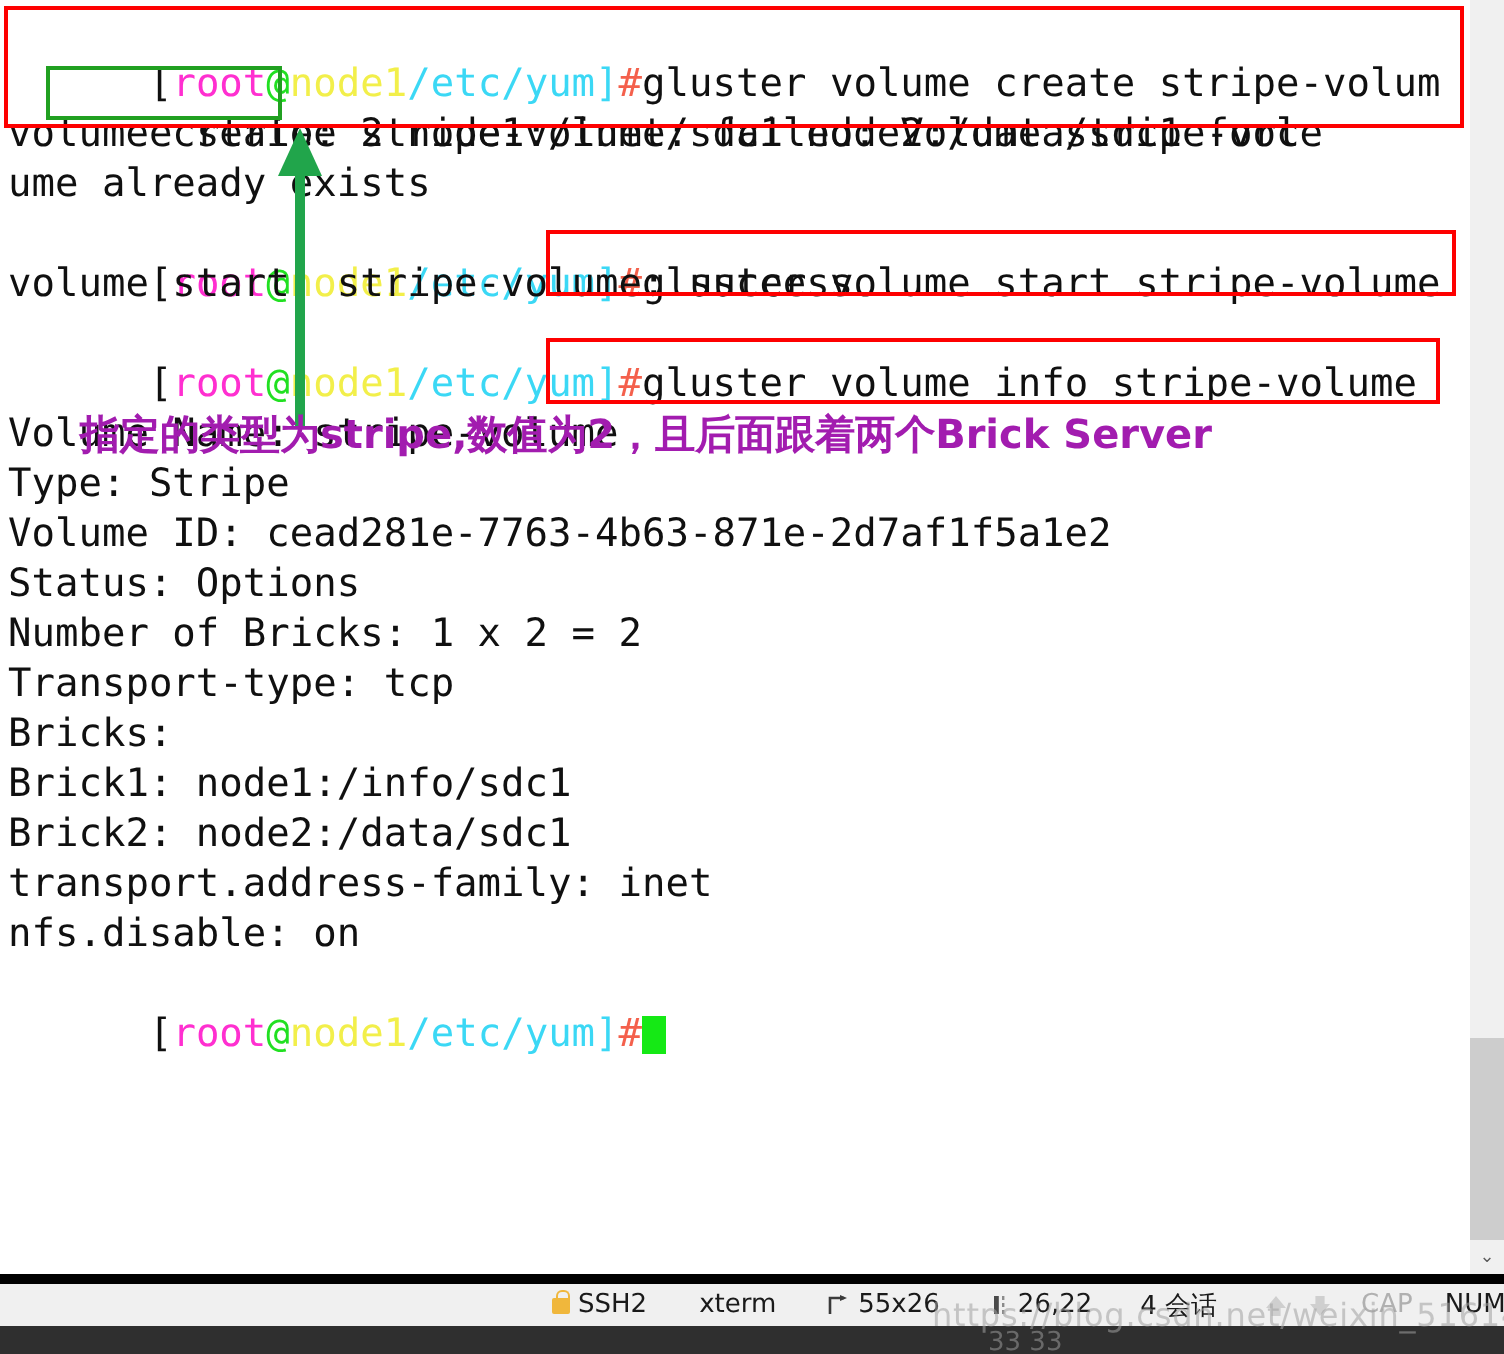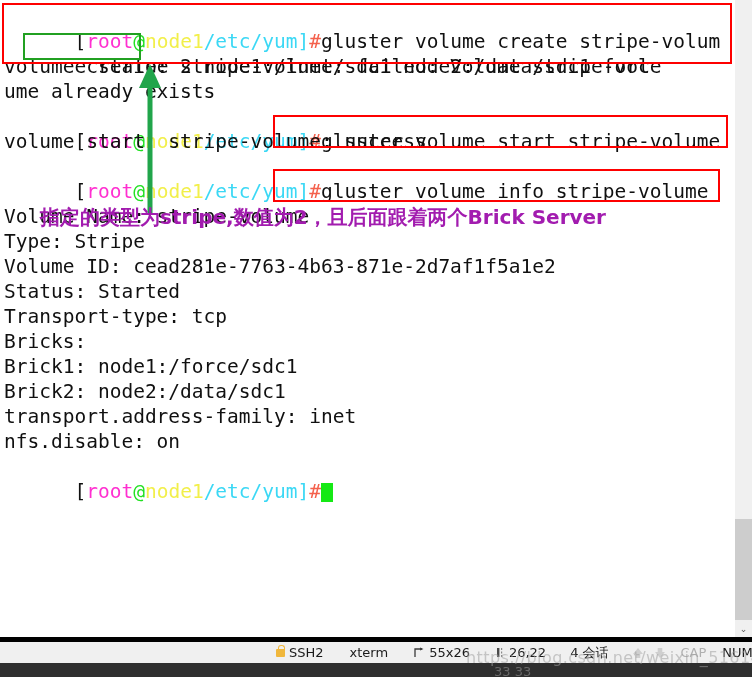--- a/index.html
+++ b/index.html
@@ -214,24 +214,25 @@
 
     <div class="line">
       <span class="c-bracket">[</span><span class="c-user">root</span><span class="c-at">@</span><span class="c-host">node1</span><span class="c-path">/etc/yum</span><span class="c-path">]</span><span class="c-hash">#</span><span>gluster volume info stripe-volume</span>
     </div>
 
     <div class="line">&nbsp;</div>
 
     <div class="line">Volume Name: stripe-volume</div>
     <div class="line">Type: Stripe</div>
     <div class="line">Volume ID: cead281e-7763-4b63-871e-2d7af1f5a1e2</div>
-    <div class="line">Status: Started</div>
+    <div class="line">Status: Options</div>
+    <div class="line">Number of Bricks: 1 x 2 = 2</div>
     <div class="line">Transport-type: tcp</div>
     <div class="line">Bricks:</div>
-    <div class="line">Brick1: node1:/force/sdc1</div>
+    <div class="line">Brick1: node1:/info/sdc1</div>
     <div class="line">Brick2: node2:/data/sdc1</div>
     <div class="line">transport.address-family: inet</div>
     <div class="line">nfs.disable: on</div>
 
     <div class="line">
       <span class="c-bracket">[</span><span class="c-user">root</span><span class="c-at">@</span><span class="c-host">node1</span><span class="c-path">/etc/yum</span><span class="c-path">]</span><span class="c-hash">#</span><span class="cursor"></span>
     </div>
 
   </div>
 

